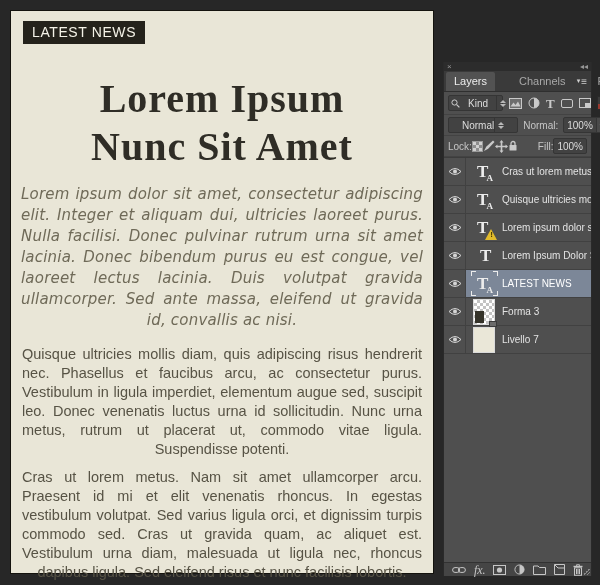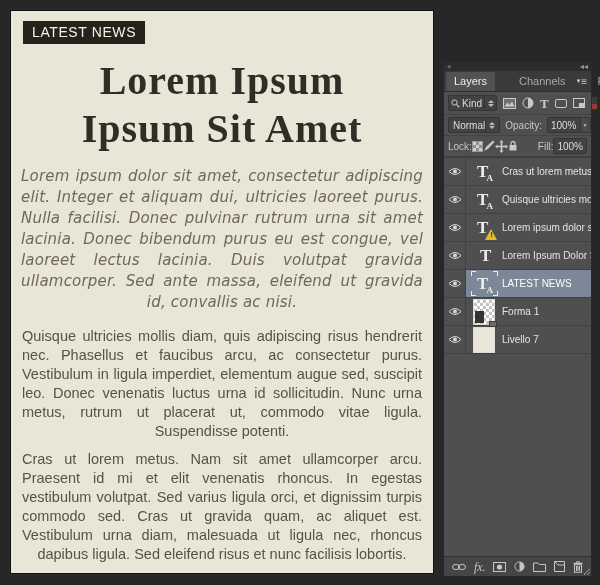--- a/index.html
+++ b/index.html
@@ -5,21 +5,21 @@
   html,body{margin:0;padding:0;background:#272727;}
   *{box-sizing:border-box;}
   .stage{position:relative;width:600px;height:585px;background:#272727;overflow:hidden;
          font-family:"Liberation Sans",sans-serif;}
 
   
   .canvas{position:absolute;left:10px;top:10px;width:424px;height:564px;
           background:#e9e6d7;border:1px solid #14130e;}
   .badge{position:absolute;left:12px;top:10px;background:#24221b;color:#f4f2e7;
          font-size:14px;letter-spacing:.6px;padding:3px 9px 4px;}
-  .headline{margin:46px 4px 0;text-align:center;color:#2f2d26;
+  .headline{margin:64px 4px 0;text-align:center;color:#2f2d26;
             font-family:"Liberation Serif",serif;font-weight:bold;
             font-size:40px;line-height:48px;letter-spacing:1px;}
   .intro{margin:13px 10px 0;color:#6f6a58;font-family:"DejaVu Sans",sans-serif;
          font-style:italic;font-size:15px;line-height:21px;letter-spacing:.2px;
          text-align:justify;text-align-last:center;}
   .cols{display:flex;gap:9px;margin:14px 11px 0;flex-direction:column;}
   .col{flex:1;margin:0;color:#575345;font-size:14.5px;line-height:19px;
        text-align:justify;text-align-last:center;}
 
   
@@ -36,22 +36,22 @@
   .panel-menu .caret{font-size:7px;vertical-align:2px;margin-right:1px;}
 
   .ctl-row{display:flex;align-items:center;gap:5px;padding:0 4px;background:#4f4f4f;
            border-bottom:1px solid #434343;}
   .filter-row{height:23px;gap:6px;}
   .blend-row{height:21px;}
   .lock-row{height:21px;gap:0;}
 
   .select,.valbox{display:flex;align-items:center;height:16px;background:#424242;
                   border:1px solid #353535;border-radius:2px;font-size:10px;color:#ddd;}
-  .kind-select{width:55px;padding:0 2px;gap:2px;}
-  .normal-select{width:86px;padding:0 4px;}
+  .kind-select{width:55px;padding:0 2px;gap:8px;}
+  .normal-select{width:86px;padding:0 13px;}
   .spin{margin-left:auto;display:flex;flex-direction:column;gap:1px;
         border-left:1px solid #353535;padding-left:3px;height:100%;justify-content:center;}
   .spin i{width:0;height:0;border-left:3px solid transparent;border-right:3px solid transparent;display:block;}
   .spin .up{border-bottom:3px solid #b9b9b9;}
   .spin .dn{border-top:3px solid #b9b9b9;}
   .valbox .v{padding:0 3px;}
   .valbox .caret{width:10px;height:100%;border-left:1px solid #353535;background:#4a4a4a;
                  display:flex;align-items:center;justify-content:center;font-size:5px;color:#c4c4c4;}
   .lbl{font-size:10px;color:#c6c6c6;}
   .push{margin-left:auto;}
@@ -105,41 +105,41 @@
   .thumb-box.checker{background-color:#fff;
     background-image:linear-gradient(45deg,#c3c3c3 25%,transparent 25%,transparent 75%,#c3c3c3 75%),
                      linear-gradient(45deg,#c3c3c3 25%,#ffffff 25%,#ffffff 75%,#c3c3c3 75%);
     background-size:6px 6px;background-position:0 0,3px 3px;}
   .shape-bit{position:absolute;left:1px;bottom:1px;width:9px;height:12px;background:#35332a;}
   .subicon{position:absolute;right:-3px;bottom:-3px;width:8px;height:6px;background:#6b6b6b;
            border:1px solid #3a3a3a;}
   .thumb-box.cream{background:#eae7d8;}
 
   .filler{flex:1;background:#4f4f4f;}
-  .bottombar{height:20px;background:#454545;border-top:1px solid #323232;display:flex;
+  .bottombar{height:14px;background:#454545;border-top:1px solid #323232;display:flex;
              align-items:center;justify-content:space-between;padding:0 8px;position:relative;}
   .bicon{display:inline-flex;align-items:center;justify-content:center;color:#c6c6c6;}
   .fx{font-family:"Liberation Serif",serif;font-style:italic;font-size:12px;line-height:12px;color:#c6c6c6;}
   .grip{position:absolute;right:1px;bottom:1px;width:7px;height:7px;
         background:linear-gradient(135deg,transparent 50%,#8a8a8a 50%,#8a8a8a 60%,transparent 60%,
                    transparent 75%,#8a8a8a 75%,#8a8a8a 85%,transparent 85%);}
   svg{display:block;}
 </style>
 </head>
 <body>
 
 <div class="stage">
 
   <div class="canvas">
     <div class="badge">
       <span>LATEST NEWS</span>
     </div>
     <h1 class="headline">
       <span>Lorem Ipsum</span><br>
-      <span>Ipsum Sit Amet</span>
+      <span>Nunc Sit Amet</span>
     </h1>
     <p class="intro">Lorem ipsum dolor sit amet, consectetur adipiscing elit. Integer et aliquam dui, ultricies laoreet purus. Nulla facilisi. Donec pulvinar rutrum urna sit amet lacinia. Donec bibendum purus eu est congue, vel laoreet lectus lacinia. Duis volutpat gravida ullamcorper. Sed ante massa, eleifend ut gravida id, convallis ac nisi.</p>
     <div class="cols">
       <p class="col">Quisque ultricies mollis diam, quis adipiscing risus hendrerit nec. Phasellus et faucibus arcu, ac consectetur purus. Vestibulum in ligula imperdiet, elementum augue sed, suscipit leo. Donec venenatis luctus urna id sollicitudin. Nunc urna metus, rutrum ut placerat ut, commodo vitae ligula. Suspendisse potenti.</p>
       <p class="col">Cras ut lorem metus. Nam sit amet ullamcorper arcu. Praesent id mi et elit venenatis rhoncus. In egestas vestibulum volutpat. Sed varius ligula orci, et dignissim turpis commodo sed. Cras ut gravida quam, ac aliquet est. Vestibulum urna diam, malesuada ut ligula nec, rhoncus dapibus ligula. Sed eleifend risus et nunc facilisis lobortis.</p>
     </div>
   </div>
 
   <div class="panel">
 
@@ -194,21 +194,21 @@
     </div>
 
     <div class="ctl-row blend-row">
       <div class="select normal-select">
         <span>Normal</span>
         <span class="spin">
             <i class="up"></i>
             <i class="dn"></i>
           </span>
       </div>
-      <span class="lbl push">Opacity:</span>
+      <span class="lbl push">Normal:</span>
       <div class="valbox">
         <span class="v">100%</span>
         <span class="caret">▼</span>
       </div>
     </div>
 
     <div class="ctl-row lock-row">
       <span class="lbl">Lock:</span>
       <span class="ficon">
           <span class="li-checker"></span>
@@ -331,21 +331,21 @@
               <path d="M1 4.5 Q7 -1.5 13 4.5 Q7 10.5 1 4.5 Z" fill="none" stroke="#d5d5d5"></path>
               <circle cx="7" cy="4.5" r="2" fill="#d5d5d5"></circle>
             </svg>
         </div>
         <div class="thumbcell">
           <span class="thumb-box checker">
               <span class="shape-bit"></span>
               <span class="subicon"></span>
             </span>
         </div>
-        <span class="lname">Forma 1</span>
+        <span class="lname">Forma 3</span>
       </div>
 
       <div class="lrow">
         <div class="eyecell">
           <svg width="14" height="9" viewBox="0 0 14 9">
               <path d="M1 4.5 Q7 -1.5 13 4.5 Q7 10.5 1 4.5 Z" fill="none" stroke="#d5d5d5"></path>
               <circle cx="7" cy="4.5" r="2" fill="#d5d5d5"></circle>
             </svg>
         </div>
         <div class="thumbcell">

